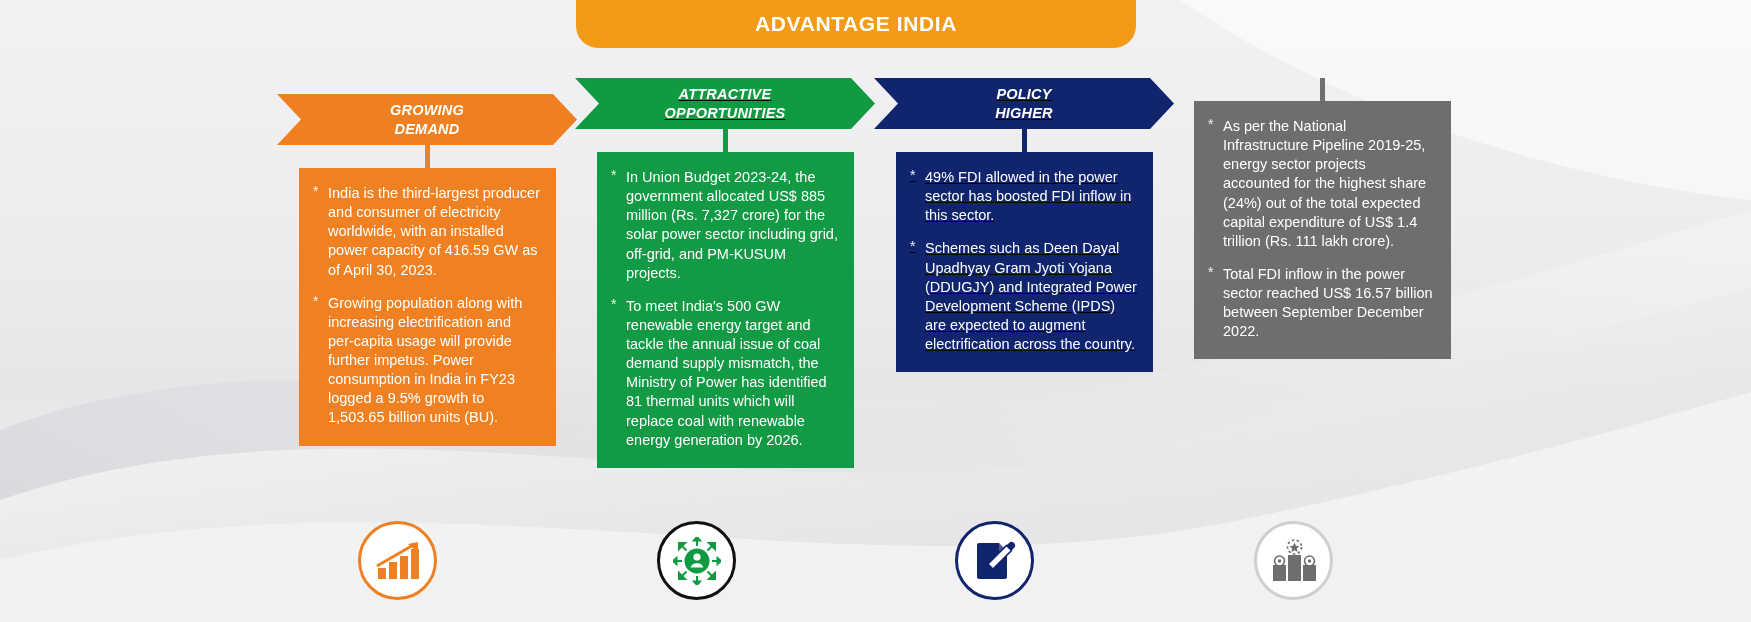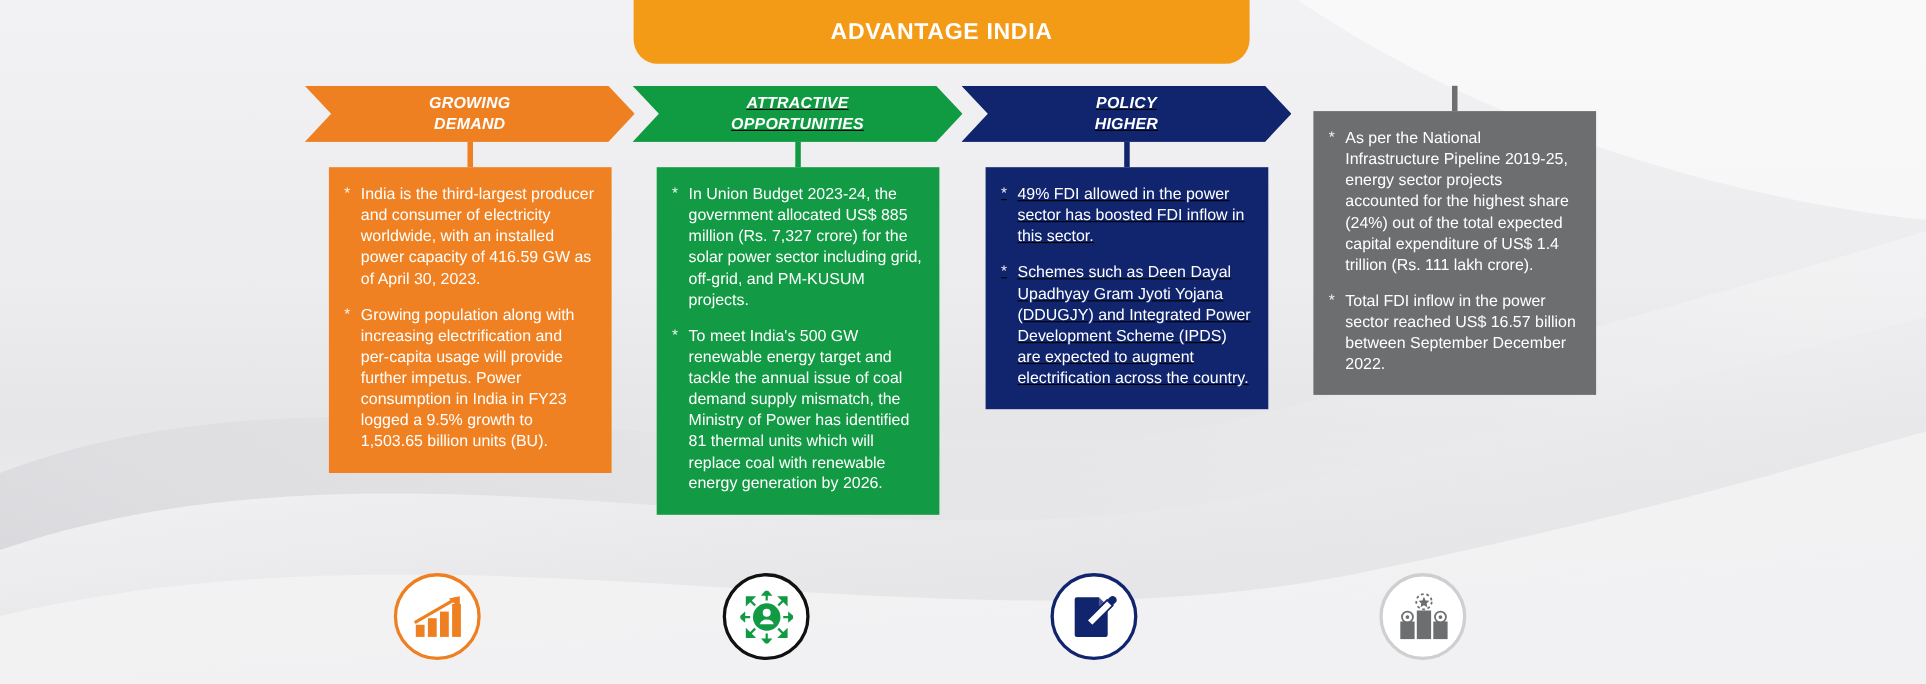--- a/index.html
+++ b/index.html
@@ -30,21 +30,21 @@
     height: 100%;
     z-index: 1;
   }
 
   
   #title-banner {
     position: absolute;
     left: 576px;
     top: 0px;
     width: 560px;
-    height: 58px;
+    height: 48px;
     background: #f39a16;
     border-radius: 0 0 22px 22px;
     display: flex;
     align-items: center;
     justify-content: center;
     z-index: 5;
   }
   #title-banner .title-text {
     color: #ffffff;
     font-size: 21px;
@@ -53,21 +53,21 @@
   }
 
   
   .column {
     position: absolute;
     top: 78px;
     width: 300px;
     z-index: 4;
   }
 
-  .col-0 { left: 277px; }
+  .col-0 { left: 277px; margin-top: 16px; }
   .col-1 { left: 575px; }
   .col-2 { left: 874px; text-decoration: underline; }
   .col-3 { left: 1172px; }
 
   
   .chevron {
     position: relative;
     width: 300px;
     height: 51px;
     display: flex;

